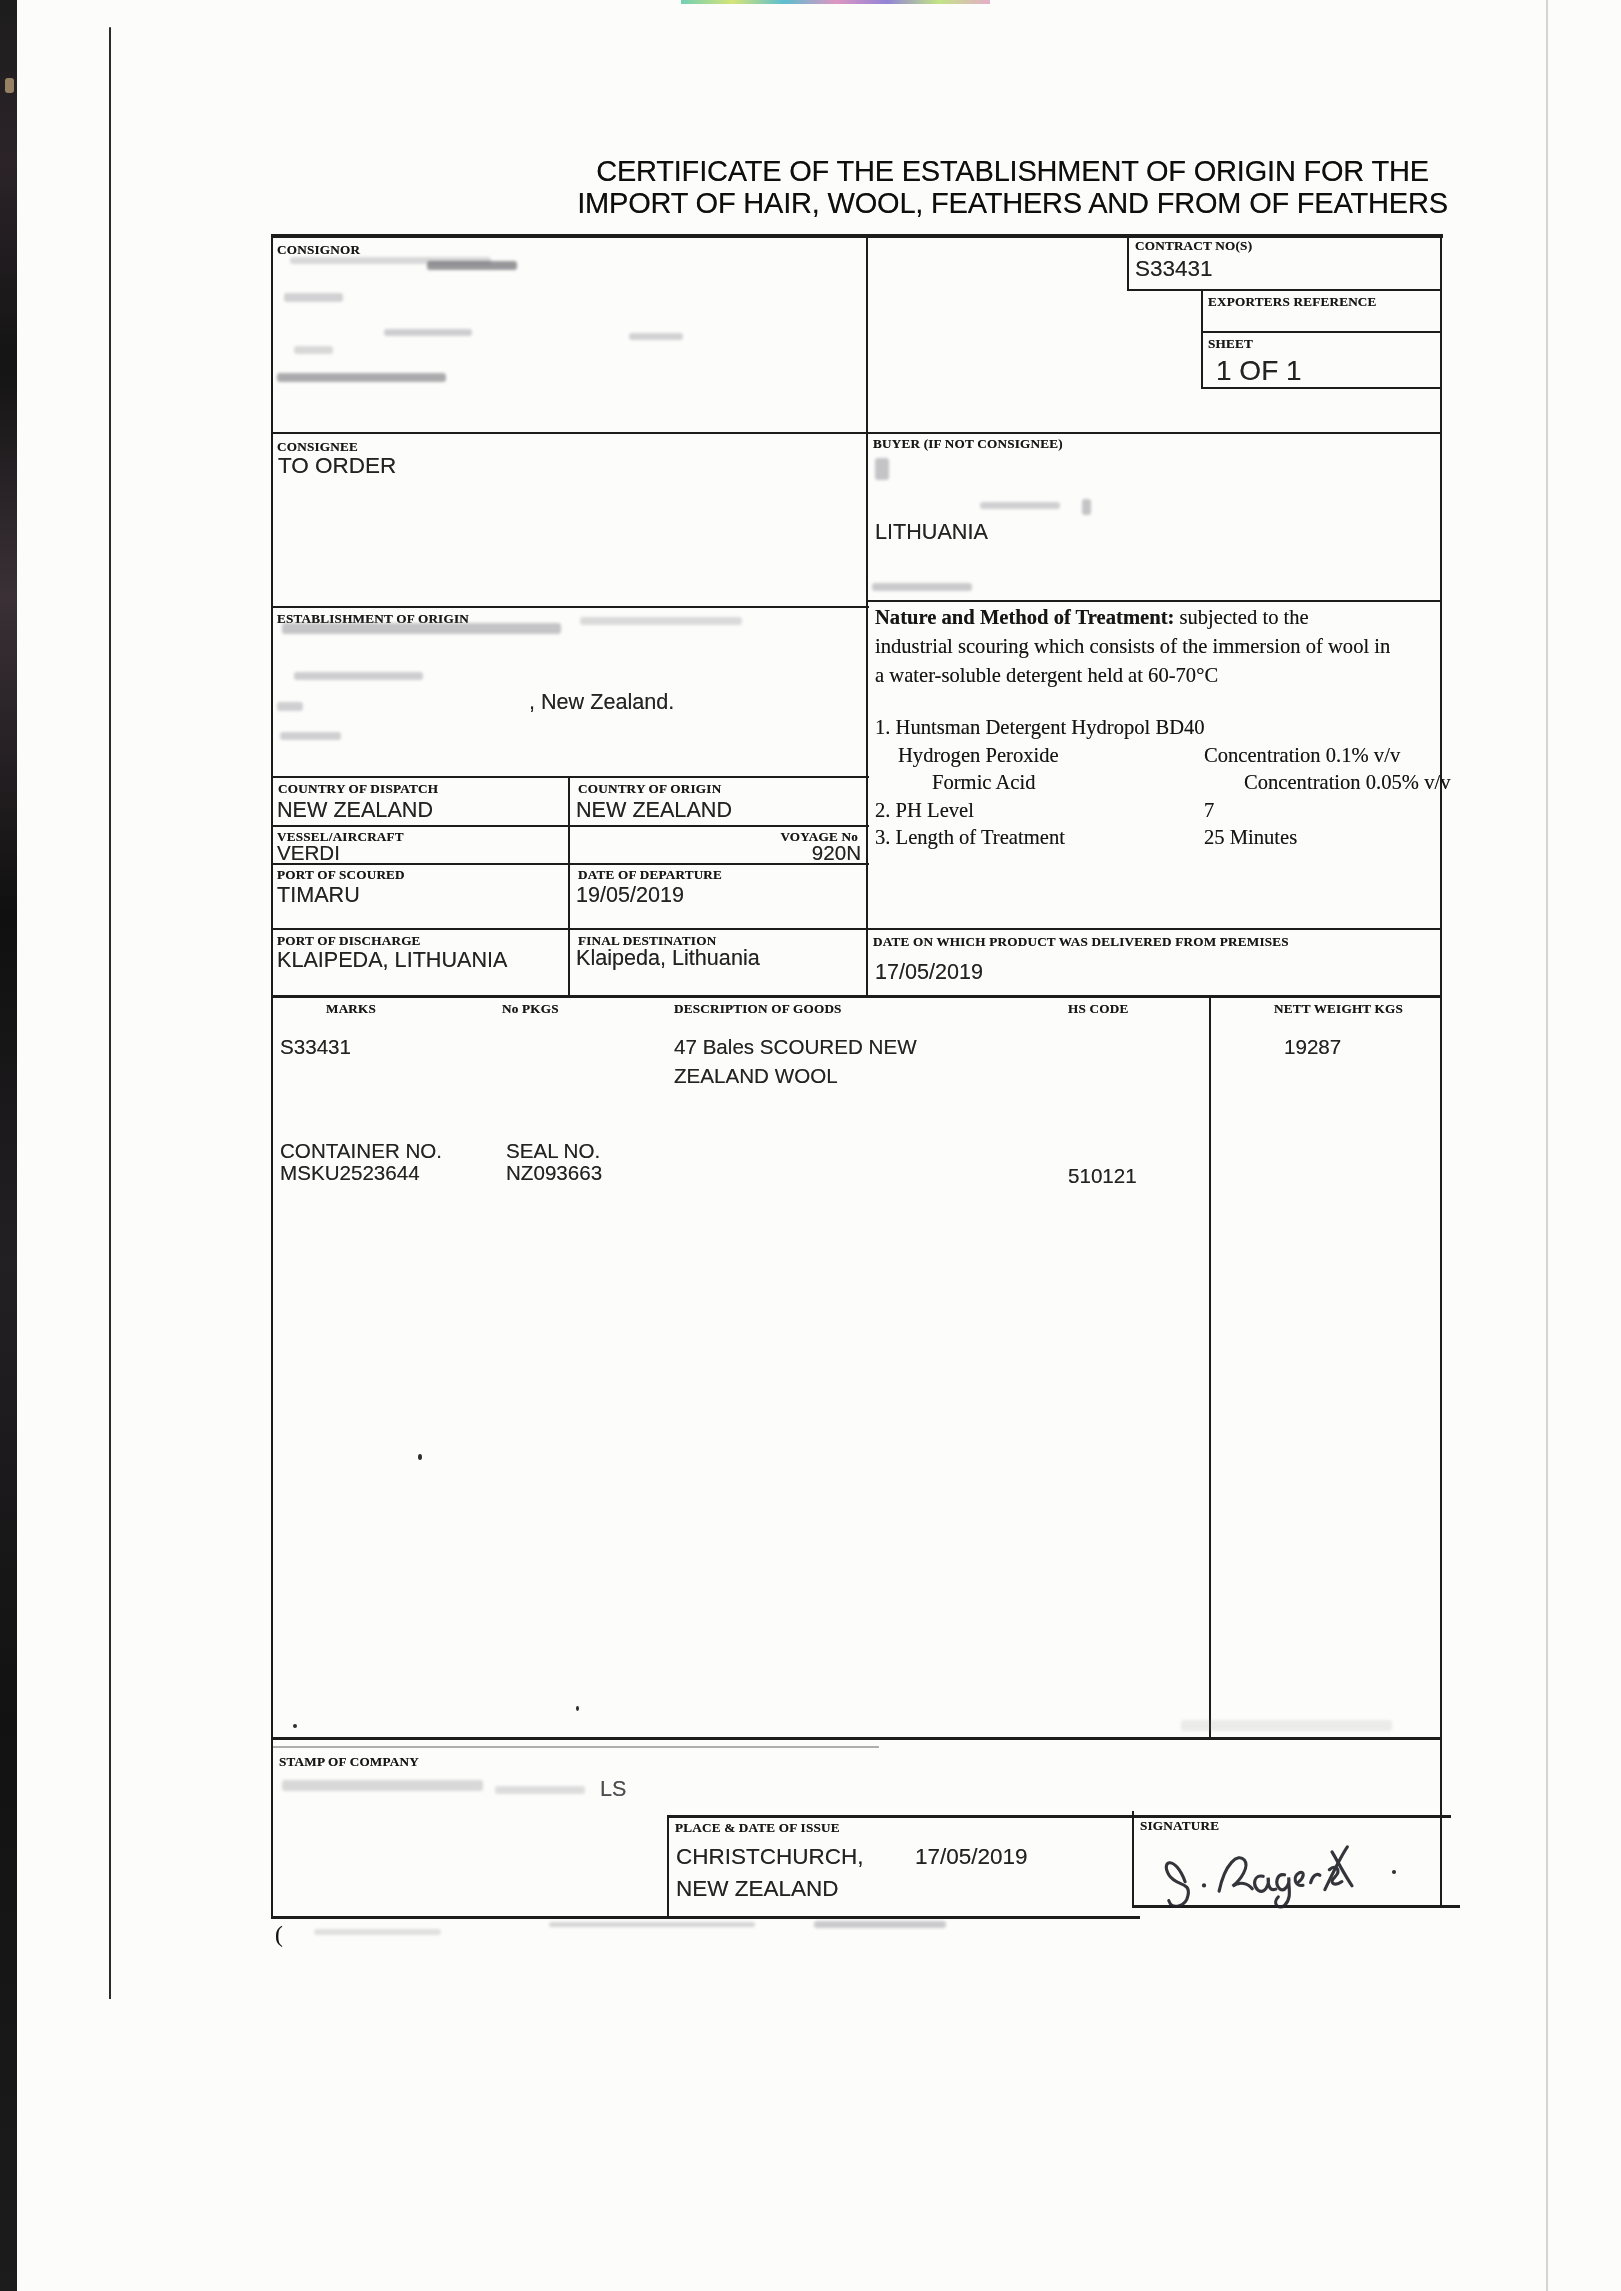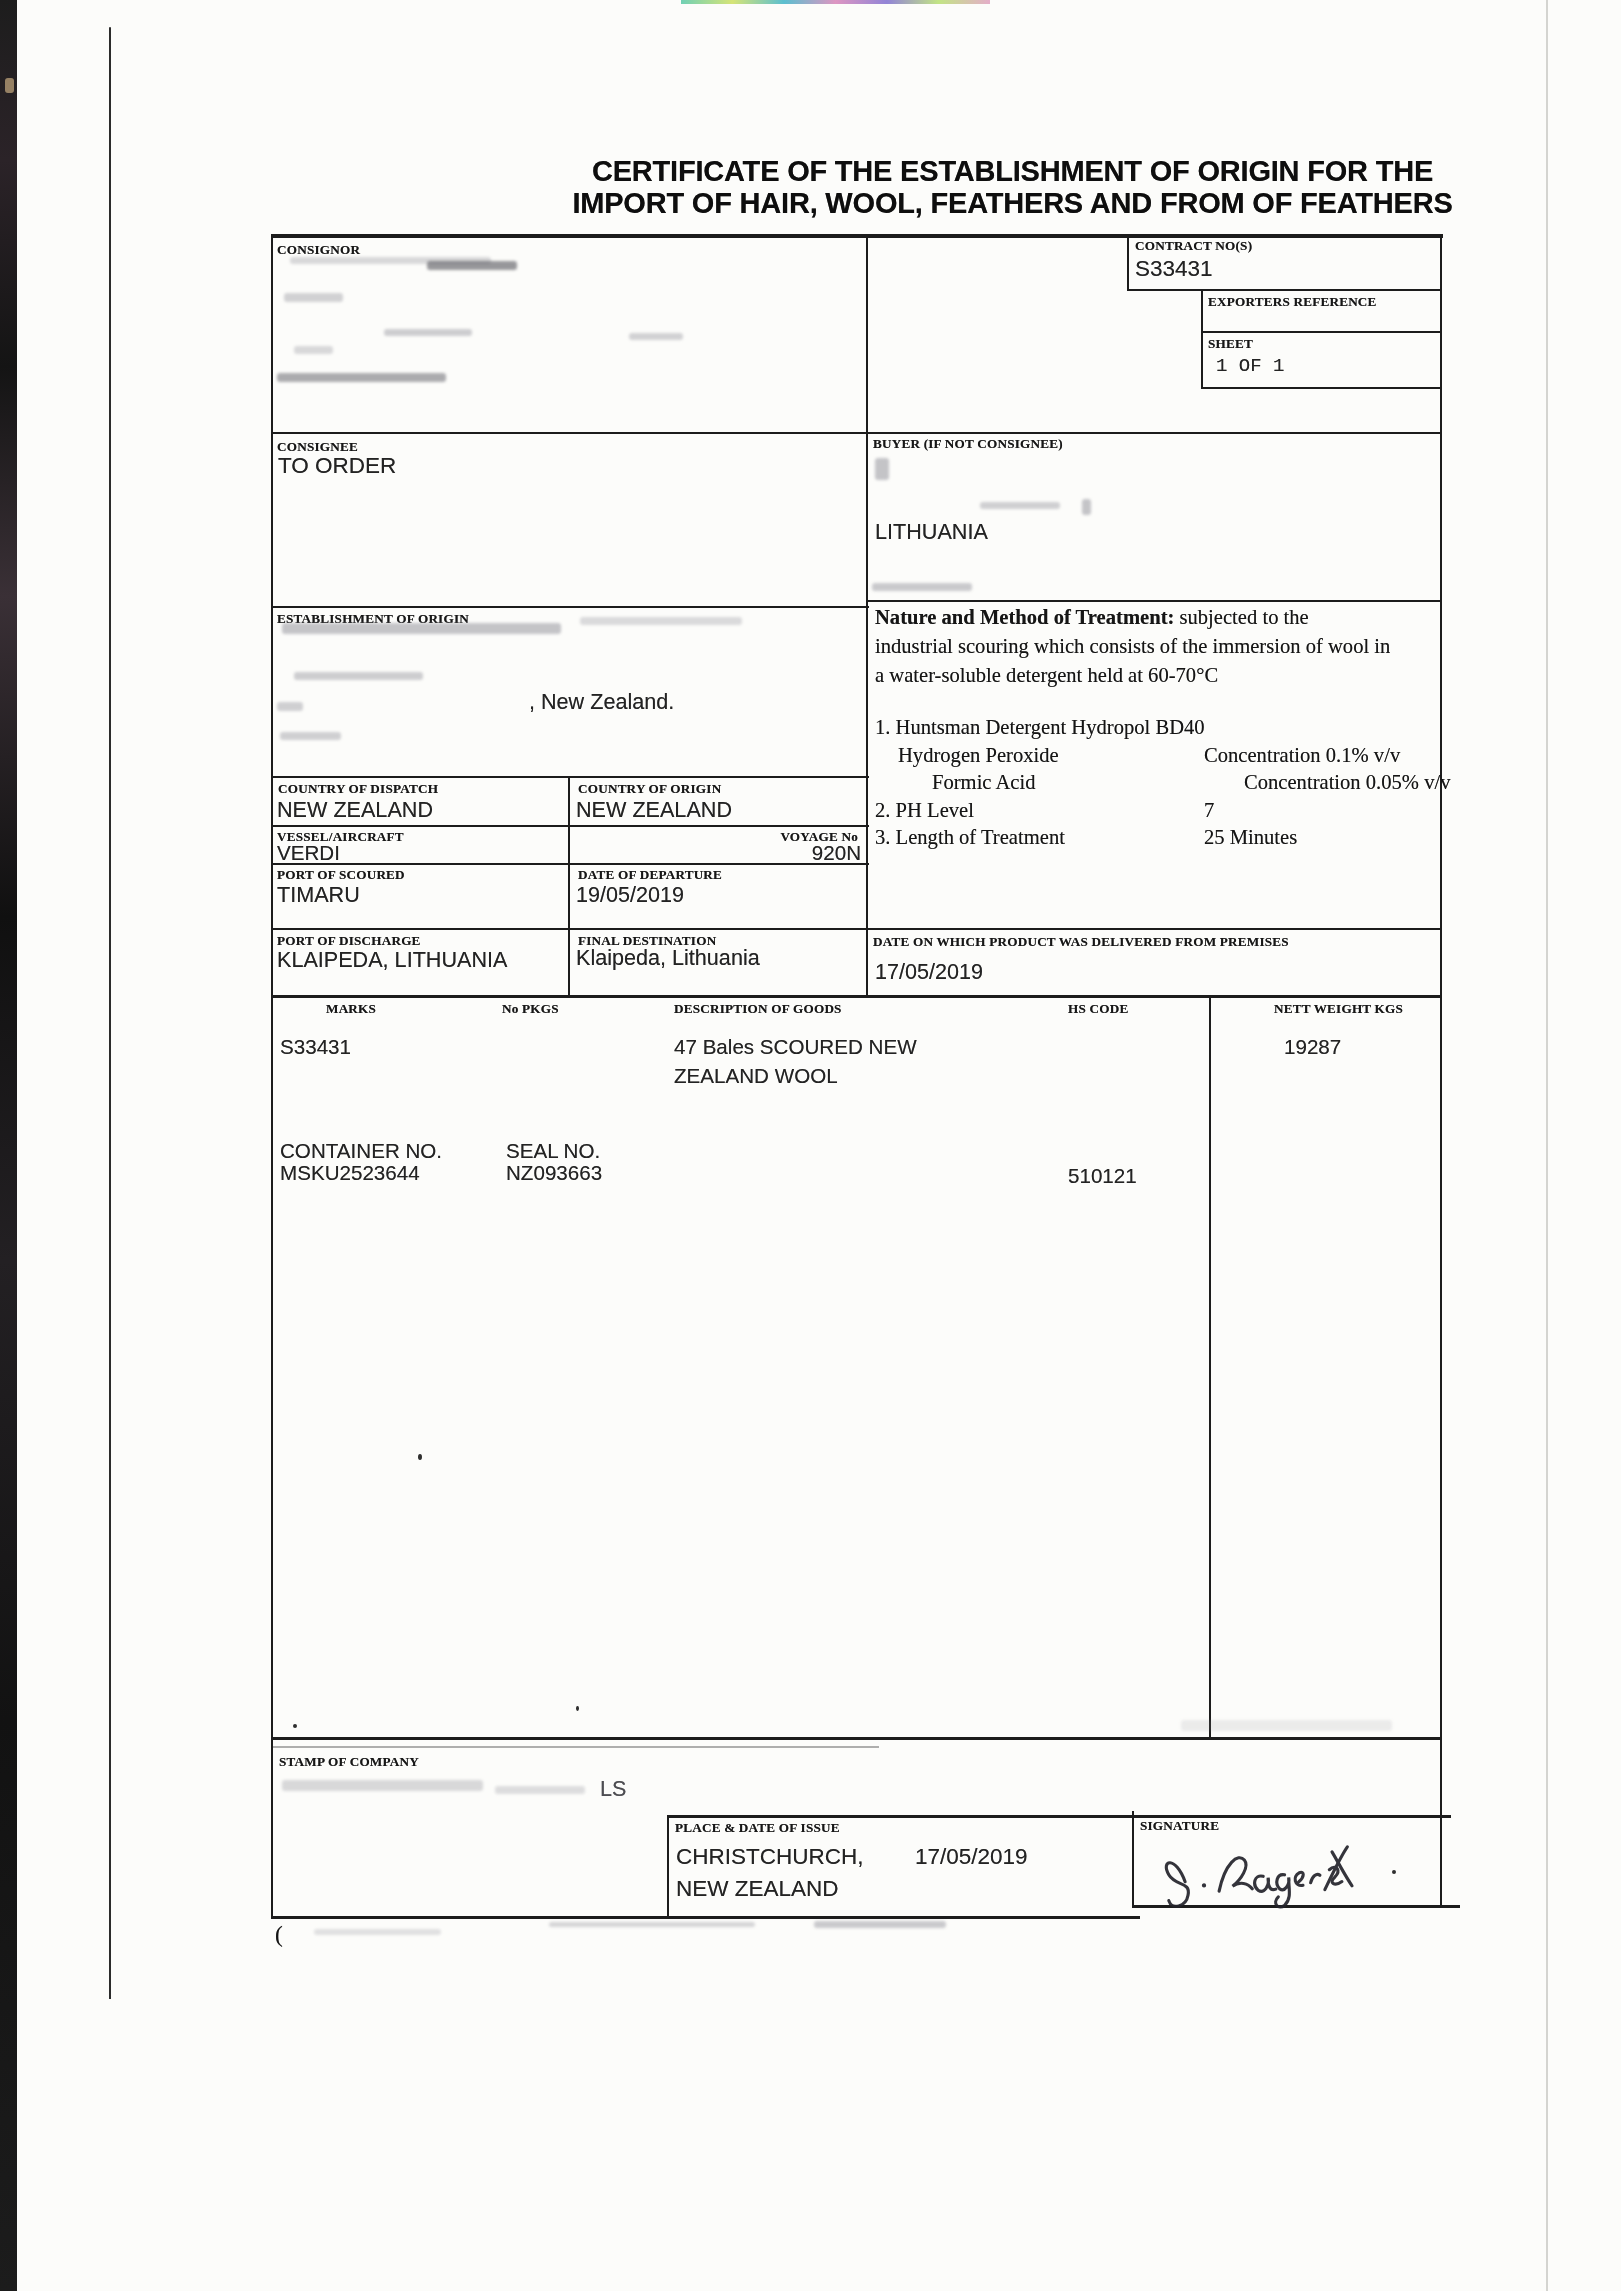--- a/index.html
+++ b/index.html
@@ -9,21 +9,21 @@
   .lbl{position:absolute;font-family:"Liberation Serif",serif;font-weight:bold;font-size:13.2px;
        letter-spacing:0.2px;color:#171717;white-space:nowrap;text-shadow:0 0 0.5px rgba(20,20,20,.55);}
   .val{position:absolute;font-family:"Liberation Sans",sans-serif;font-size:20.6px;color:#232323;
        white-space:nowrap;text-shadow:0 0 0.6px rgba(30,30,30,.5);}
   .val-lg{font-size:22.5px;}
   .serif{position:absolute;font-family:"Liberation Serif",serif;font-size:20.6px;color:#151515;
          text-shadow:0 0 0.5px rgba(20,20,20,.5);}
   .smudge{position:absolute;background:#8d8d96;filter:blur(1.6px);border-radius:2.9px;}
   .speck{position:absolute;background:#2f2f2f;border-radius:50%;}
   .title{position:absolute;left:549px;top:155px;width:927px;text-align:center;
-         font-family:"Liberation Sans",sans-serif;font-weight:bold;font-size:29px;line-height:32px;
+         font-family:"Liberation Sans",sans-serif;font-weight:normal;font-size:29px;line-height:32px;
          letter-spacing:-0.2px;color:#0e0e0e;text-shadow:0 0 0.6px rgba(0,0,0,.6);}
   .logo-txt{position:absolute;font-family:"Liberation Serif",serif;font-weight:bold;color:#262626;
             white-space:nowrap;text-shadow:0 0 1px rgba(0,0,0,.8);}
   .strike{position:absolute;background:#0c0c0c;border-radius:4.9px;opacity:.88;}
 </style>
 </head>
 <body>
 
 <div id="page">
 
@@ -74,21 +74,21 @@
   <div class="smudge" style="left:284px;top:293px;width:59px;height:8.8px;opacity:.38;"></div>
   <div class="smudge" style="left:384px;top:329px;width:88px;height:6.9px;opacity:.42;"></div>
   <div class="smudge" style="left:294px;top:346px;width:39px;height:7.8px;opacity:.32;"></div>
   <div class="smudge" style="left:629px;top:333px;width:54px;height:6.9px;opacity:.38;"></div>
   <div class="smudge" style="left:277px;top:373px;width:169px;height:8.8px;opacity:.5;background:#5c5c64;"></div>
 
   <div class="lbl" style="left:1135px;top:238px;">CONTRACT NO(S)</div>
   <div class="val val-lg" style="left:1135px;top:256px;">S33431</div>
   <div class="lbl" style="left:1208px;top:294px;">EXPORTERS REFERENCE</div>
   <div class="lbl" style="left:1208px;top:336px;">SHEET</div>
-  <div class="val" style="left:1216px;top:355px;font-size:19px;font-family:Liberation Mono, monospace;">1 OF 1</div>
+  <div class="val" style="left:1216px;top:355px;font-size:28px;">1 OF 1</div>
 
   <div class="lbl" style="left:277px;top:439px;">CONSIGNEE</div>
   <div class="val val-lg" style="left:278px;top:453px;">TO ORDER</div>
 
   <div class="lbl" style="left:873px;top:436px;">BUYER (IF NOT CONSIGNEE)</div>
   <div class="smudge" style="left:875px;top:458px;width:13.7px;height:21.6px;opacity:.5;"></div>
   <div class="smudge" style="left:980px;top:502px;width:80px;height:6.9px;opacity:.4;"></div>
   <div class="smudge" style="left:1082px;top:499px;width:8.8px;height:15.7px;opacity:.5;"></div>
   <div class="val" style="left:875px;top:519px;font-size:21.6px;">LITHUANIA</div>
   <div class="smudge" style="left:872px;top:583px;width:100px;height:7.8px;opacity:.45;"></div>

